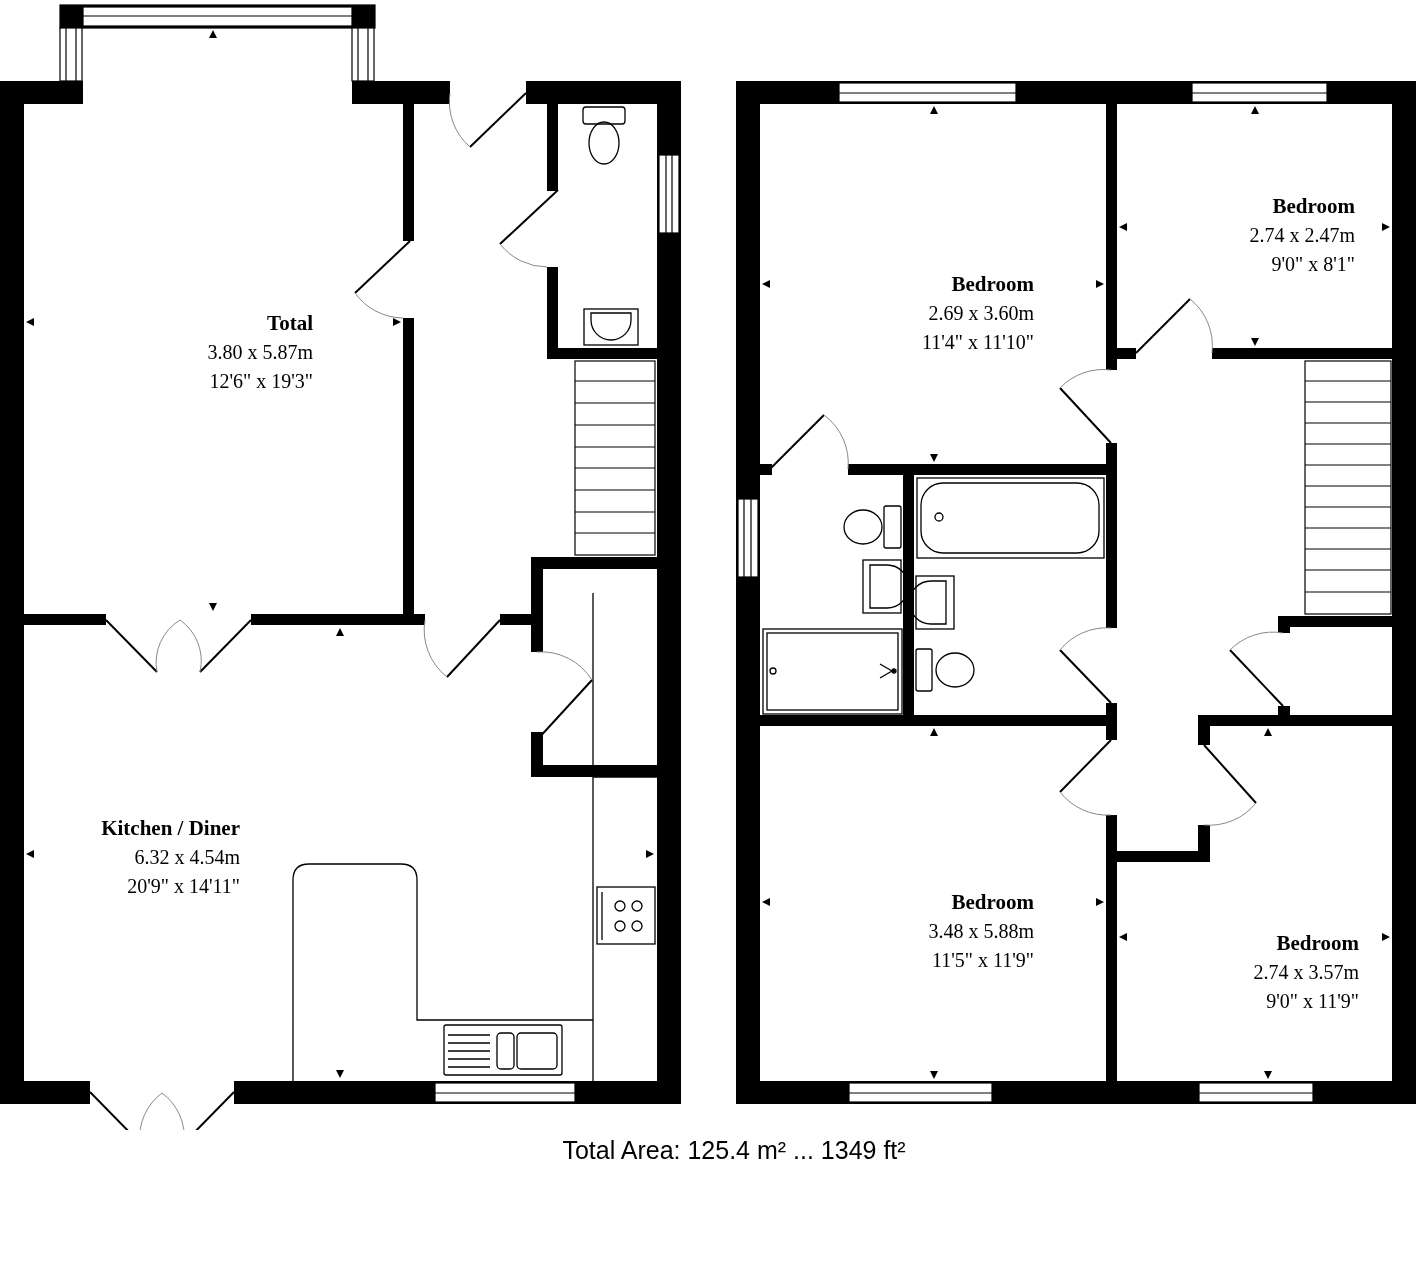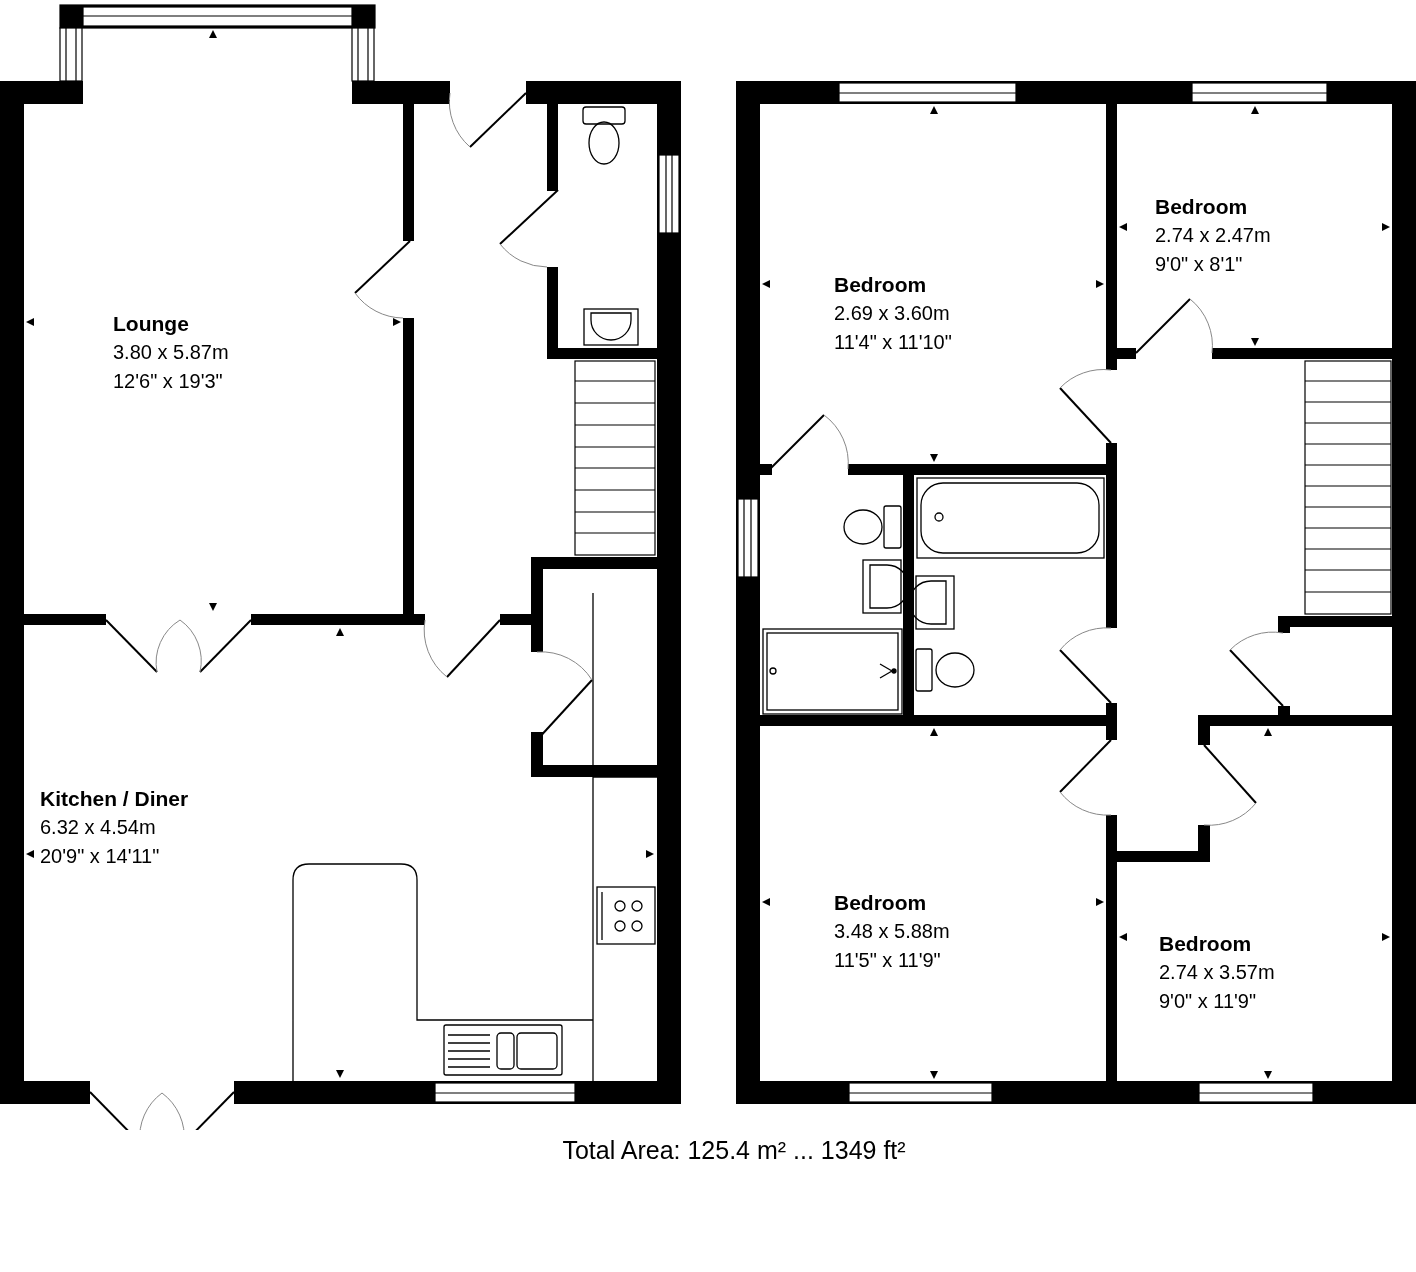--- a/index.html
+++ b/index.html
@@ -1,18 +1,18 @@
 <!DOCTYPE html>
 <html><head>
 <meta charset="utf-8">
 <style>
   html, body { margin:0; padding:0; background:#ffffff; }
   body { width:1416px; height:1272px; position:relative; overflow:hidden; font-family:"Liberation Sans", sans-serif; color:#000; }
   svg.plan { position:absolute; left:0; top:0; }
-  .room-label { position:absolute; text-align:left; line-height:29px; white-space:nowrap; }
+  .room-label { position:absolute; text-align:right; line-height:29px; white-space:nowrap;font-family:Liberation Serif, serif; }
   .room-label .name { font-weight:bold; font-size:21px; display:block; }
   .room-label .dim { font-size:20px; display:block; }
   .footer { position:absolute; left:0; width:1416px; text-align:center;padding-left:26px; }
   .total { top:1136px; font-size:25px; }
   .note { font-weight:bold; font-size:20px; line-height:28px; top:1182px; }
   .note div { display:block; }
 </style>
 </head>
 <body>
 
@@ -240,25 +240,25 @@
       <polygon points="1104,902 1096,898 1096,906"></polygon>
       <polygon points="1119,937 1127,933 1127,941"></polygon>
       <polygon points="1390,937 1382,933 1382,941"></polygon>
       <polygon points="934,1079 930,1071 938,1071"></polygon>
       <polygon points="1268,1079 1264,1071 1272,1071"></polygon>
     </g>
   </g>
 </svg>
 
 <div class="room-label" style="left:113px; top:309px; width:200px;">
-  <span class="name">Lounge</span>
+  <span class="name">Total</span>
   <span class="dim">3.80 x 5.87m</span>
   <span class="dim">12'6" x 19'3"</span>
 </div>
-<div class="room-label" style="left:40px; top:784px; width:200px;">
+<div class="room-label" style="left:40px; top:814px; width:200px;">
   <span class="name">Kitchen / Diner</span>
   <span class="dim">6.32 x 4.54m</span>
   <span class="dim">20'9" x 14'11"</span>
 </div>
 <div class="room-label" style="left:834px; top:270px; width:200px;">
   <span class="name">Bedroom</span>
   <span class="dim">2.69 x 3.60m</span>
   <span class="dim">11'4" x 11'10"</span>
 </div>
 <div class="room-label" style="left:1155px; top:192px; width:200px;">

